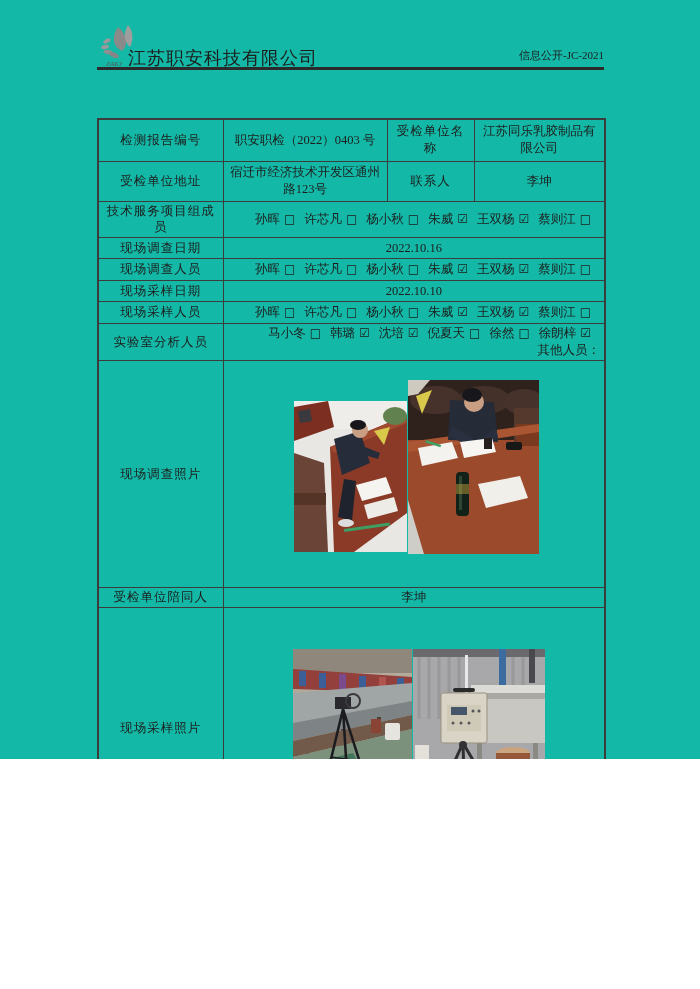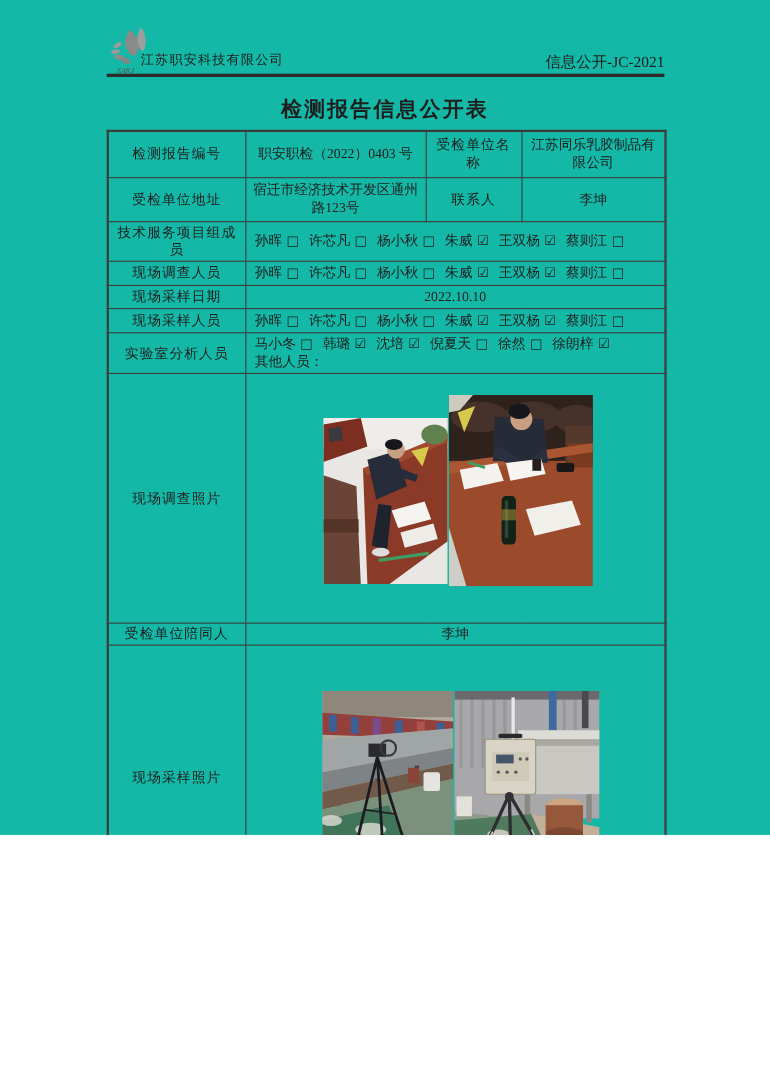--- a/index.html
+++ b/index.html
@@ -2,35 +2,35 @@
 <html><head>
 <meta charset="utf-8">
 <style>
   html,body { margin:0; padding:0; background:#ffffff; }
   .page {
     position:relative; width:700px; height:759px; background:#14b8a6;
     font-family:"Liberation Serif", serif; color:#1d1d1d; overflow:hidden;
   }
   
   .logo-wrap { position:absolute; left:98px; top:24px; width:42px; height:46px; }
-  .company { position:absolute; left:128px; top:46px; font-size:12px; letter-spacing:1px; }
-  .doccode { position:absolute; right:96px; top:48px; font-size:14px; }
+  .company { position:absolute; left:128px; top:46px; font-size:18px; letter-spacing:1px; }
+  .doccode { position:absolute; right:96px; top:48px; font-size:11px; }
   .rule { position:absolute; left:97px; top:67px; width:507px; height:3px; background:#2b2b2b; }
   
   .title { position:absolute; left:0; top:86px; width:700px; text-align:center;
            font-size:19px; font-weight:bold; letter-spacing:2px; }
   
   table.form { position:absolute; left:97px; top:118px; width:507px;
                border-collapse:collapse; table-layout:fixed; font-size:12.5px;border-radius:10px; }
   table.form, table.form td { border:1px solid #3c3c3c; }
   table.form { border-width:2px; }
   td { padding:1px 4px; vertical-align:middle; line-height:1.35; }
   td.lbl { text-align:center; letter-spacing:1px; }
   td.val-c { text-align:center; }
-  td.val-l { text-align:left; padding-left:8px; }
+  td.val-l { text-align:right; padding-left:8px; }
   .member { white-space:nowrap; margin-right:9px; }
   .member .box { margin-left:4px; font-family:"DejaVu Sans", sans-serif; font-size:12px; }
   td.photocell { position:relative; padding:0; }
   .photo { position:absolute; }
   .photo svg { display:block; width:100%; height:100%; }
   
   .note { position:absolute; left:97px; top:836px; font-size:12.5px; }
   .footer-line { position:absolute; left:97px; top:911px; width:507px; height:1px; background:#666; }
   .footer-text { position:absolute; left:0; top:917px; width:700px; text-align:center;
                  font-size:11.5px; letter-spacing:3px; color:#333;margin-top:26px; }
@@ -48,21 +48,20 @@
       <ellipse cx="7" cy="23" rx="4" ry="2" fill="#9a9a9a" transform="rotate(-10 7 23)"></ellipse>
       <ellipse cx="10" cy="28" rx="4.5" ry="2.2" fill="#8f8f8f" transform="rotate(10 10 28)"></ellipse>
       <ellipse cx="16" cy="31" rx="5" ry="2.5" fill="#858585" transform="rotate(25 16 31)"></ellipse>
       <text x="8" y="42" font-size="7" font-style="italic" fill="#555" font-family="Liberation Serif, serif">ZAKJ</text>
     </svg>
   </div>
   <div class="company">江苏职安科技有限公司</div>
   <div class="doccode">信息公开-JC-2021</div>
   <div class="rule"></div>
 
-  <div class="title">检测报告信息公开表</div>
 
   <table class="form">
     <colgroup>
         <col style="width:125px">
         <col style="width:164px">
         <col style="width:87px">
         <col style="width:131px">
       </colgroup>
 
     <tbody>
@@ -78,20 +77,24 @@
       <td class="val-c">宿迁市经济技术开发区通州路123号</td>
       <td class="lbl">联系人</td>
       <td class="val-c">李坤</td>
     </tr>
 
     <tr style="height:22px">
       <td class="lbl">技术服务项目组成员</td>
       <td class="val-l" colspan="3"><span class="member"><span>孙晖</span><span class="box">□</span></span><span class="member"><span>许芯凡</span><span class="box">□</span></span><span class="member"><span>杨小秋</span><span class="box">□</span></span><span class="member"><span>朱威</span><span class="box">☑</span></span><span class="member"><span>王双杨</span><span class="box">☑</span></span><span class="member"><span>蔡则江</span><span class="box">□</span></span></td>
     </tr>
 
+    <tr style="height:21px">
+      <td class="lbl">现场调查日期</td>
+      <td class="val-c" colspan="3">2022.10.16</td>
+    </tr>
 
     <tr style="height:22px">
       <td class="lbl">现场调查人员</td>
       <td class="val-l" colspan="3"><span class="member"><span>孙晖</span><span class="box">□</span></span><span class="member"><span>许芯凡</span><span class="box">□</span></span><span class="member"><span>杨小秋</span><span class="box">□</span></span><span class="member"><span>朱威</span><span class="box">☑</span></span><span class="member"><span>王双杨</span><span class="box">☑</span></span><span class="member"><span>蔡则江</span><span class="box">□</span></span></td>
     </tr>
 
     <tr style="height:21px">
       <td class="lbl">现场采样日期</td>
       <td class="val-c" colspan="3">2022.10.10</td>
     </tr>

